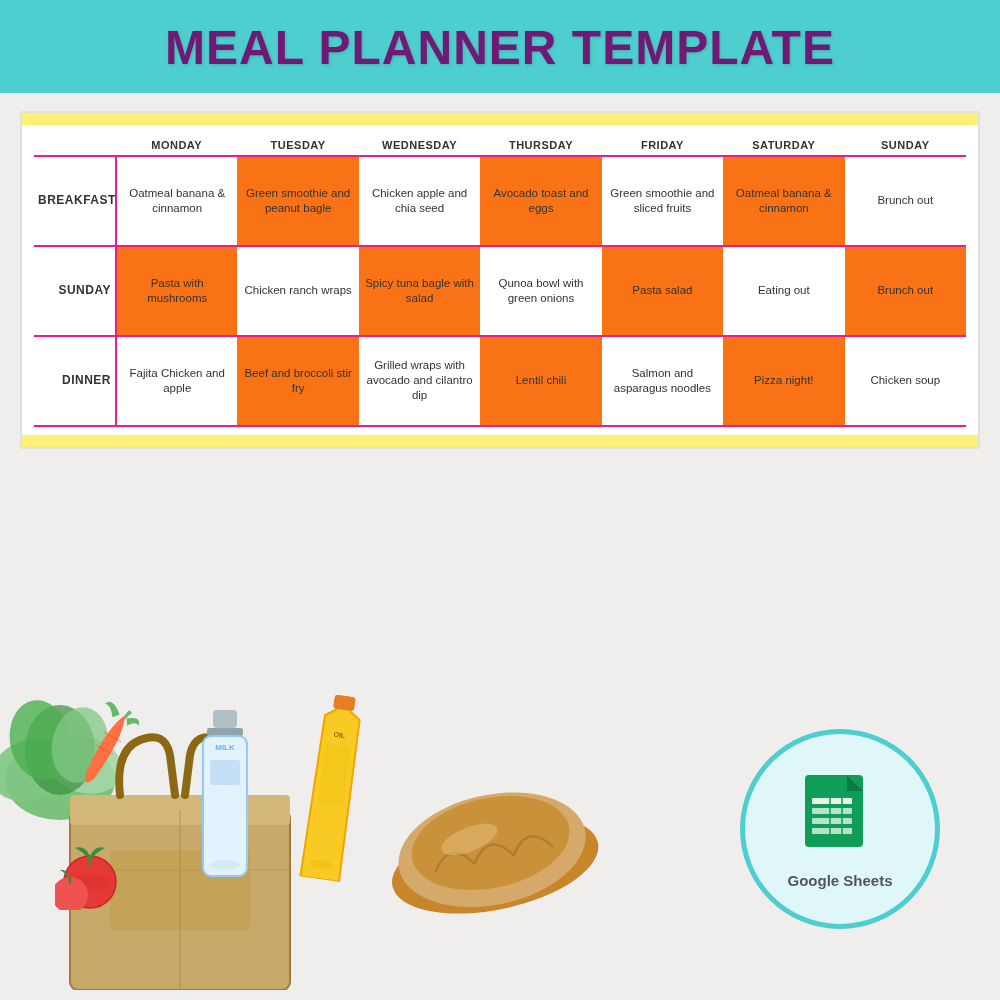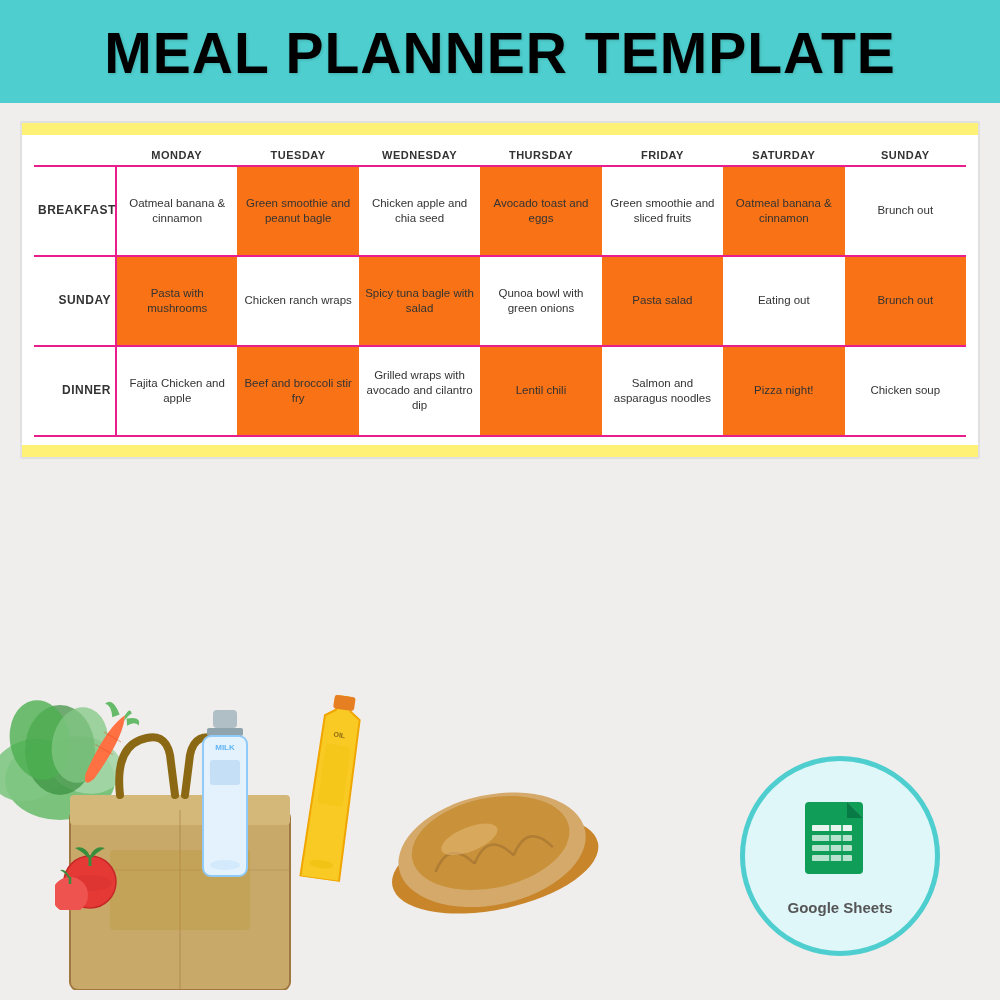--- a/index.html
+++ b/index.html
@@ -19,23 +19,23 @@
     }
 
     
     .header-banner {
       background: #4ecece;
       width: 100%;
       padding: 22px 20px 18px 20px;
       text-align: center;
     }
     .header-title-main {
-      font-size: 57px;
-      font-weight: 900;
-      color: #000000;
+      font-size: 48px;
+      font-weight: 900;
+      color: #701a75;
       letter-spacing: 1px;
       line-height: 1.1;
       text-shadow: 1px 1px 3px rgba(0,0,0,0.15);
     }
     .header-title-sub {
       font-size: 38px;
       font-weight: 900;
       color: white;
       letter-spacing: 1px;
       line-height: 1.2;
@@ -150,21 +150,21 @@
       bottom: 0;
       width: 600px;
       height: 340px;
       overflow: hidden;
     }
 
     
     .gs-badge {
       position: absolute;
       right: 60px;
-      bottom: 44px;
+      bottom: 71px;
       width: 200px;
       height: 200px;
       background: #e0f7fa;
       border-radius: 50%;
       border: 5px solid #4ecece;
       display: flex;
       flex-direction: column;
       align-items: center;
       justify-content: center;
       gap: 8px;

